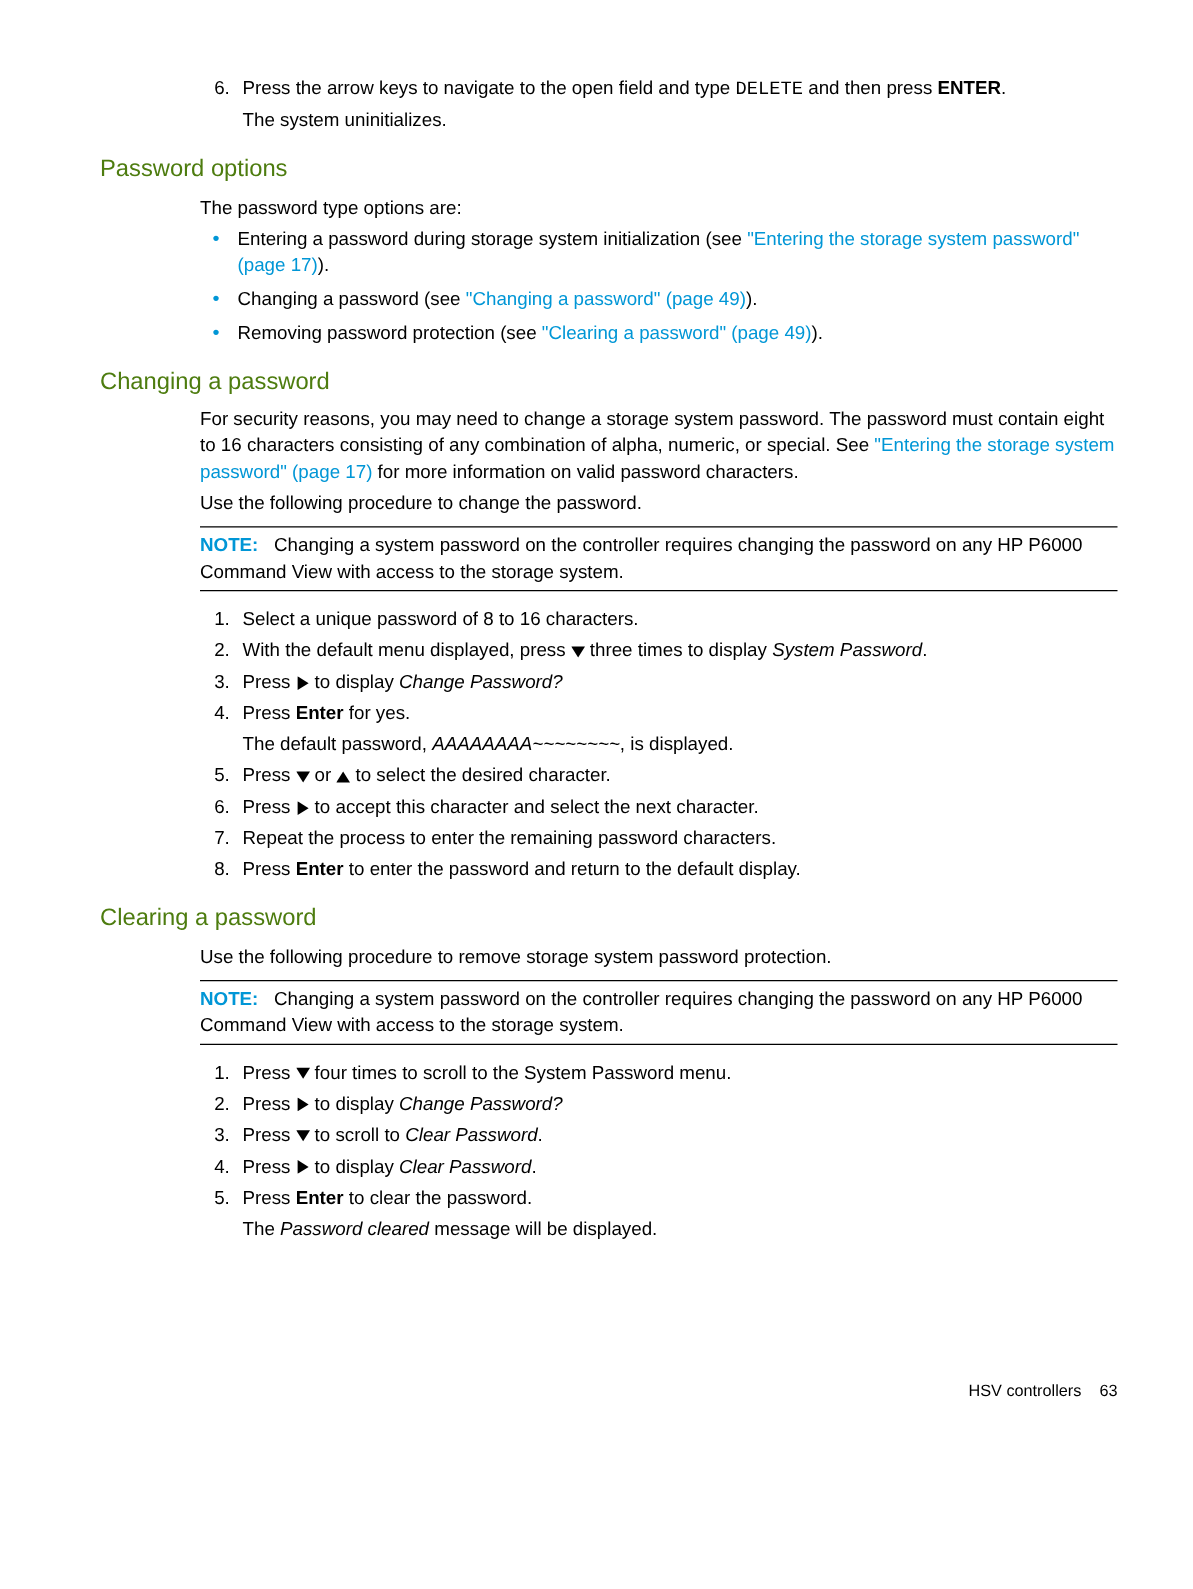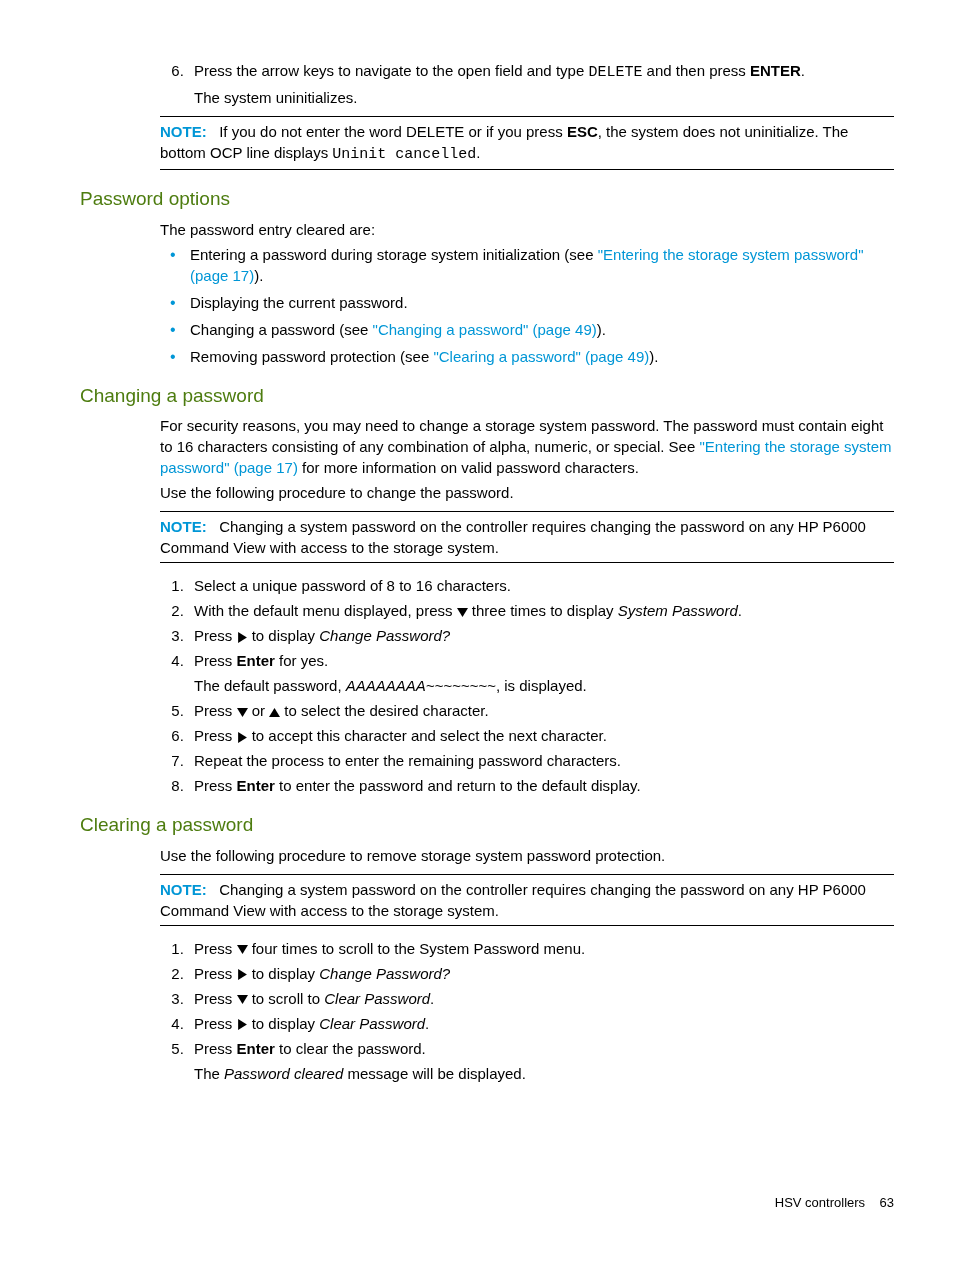--- a/index.html
+++ b/index.html
@@ -83,33 +83,29 @@
 <div class="page">
 
   <div class="content">
     <ol class="num" start="6">
       <li>
         <span>Press the arrow keys to navigate to the open field and type </span><span class="mono-bold">DELETE</span><span> and then press </span><span class="bold">ENTER</span><span>.</span>
         <div class="sub">The system uninitializes.</div>
       </li>
     </ol>
 
-    <div class="note-box">
-      <span class="note-label">NOTE:</span>&nbsp;&nbsp;&nbsp;<span>If you do not enter the word DELETE or if you press </span><span class="bold">ESC</span><span>, the system does not uninitialize. The bottom OCP line displays </span><span class="code">Uninit cancelled</span><span>.</span>
-    </div>
   </div>
 
   <div class="heading">Password options</div>
   <div class="content">
-    <div>The password entry cleared are:</div>
+    <div>The password type options are:</div>
     <ul class="bul">
       <li>
         <span>Entering a password during storage system initialization (see </span><a class="link" href="#">"Entering the storage system password" (page 17)</a><span>).</span>
       </li>
-      <li>Displaying the current password.</li>
       <li>
         <span>Changing a password (see </span><a class="link" href="#">"Changing a password" (page 49)</a><span>).</span>
       </li>
       <li>
         <span>Removing password protection (see </span><a class="link" href="#">"Clearing a password" (page 49)</a><span>).</span>
       </li>
     </ul>
   </div>
 
   <div class="heading">Changing a password</div>

